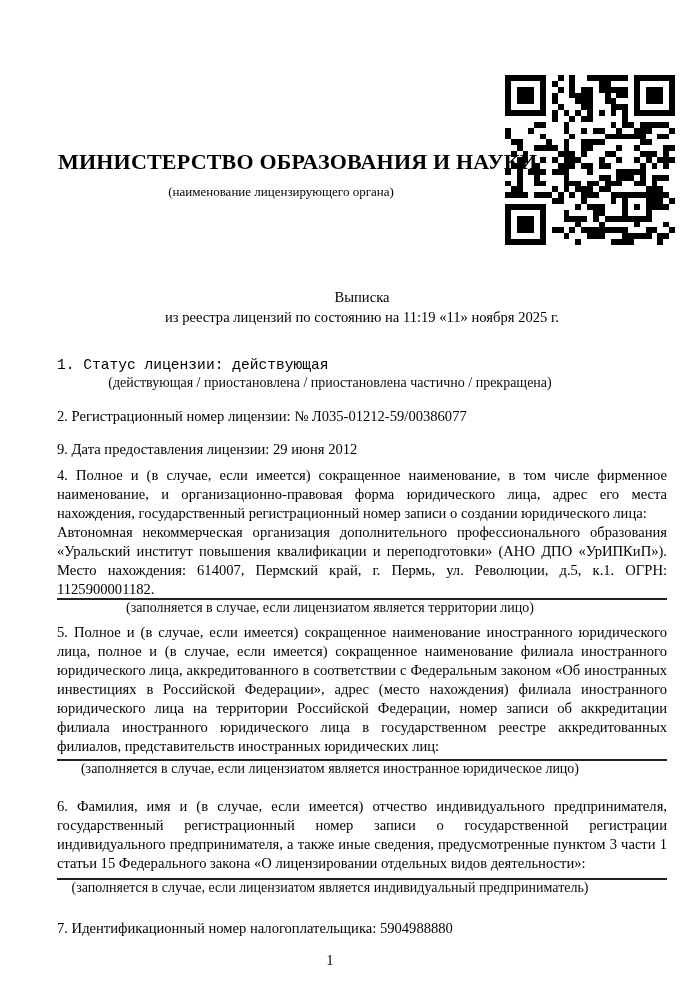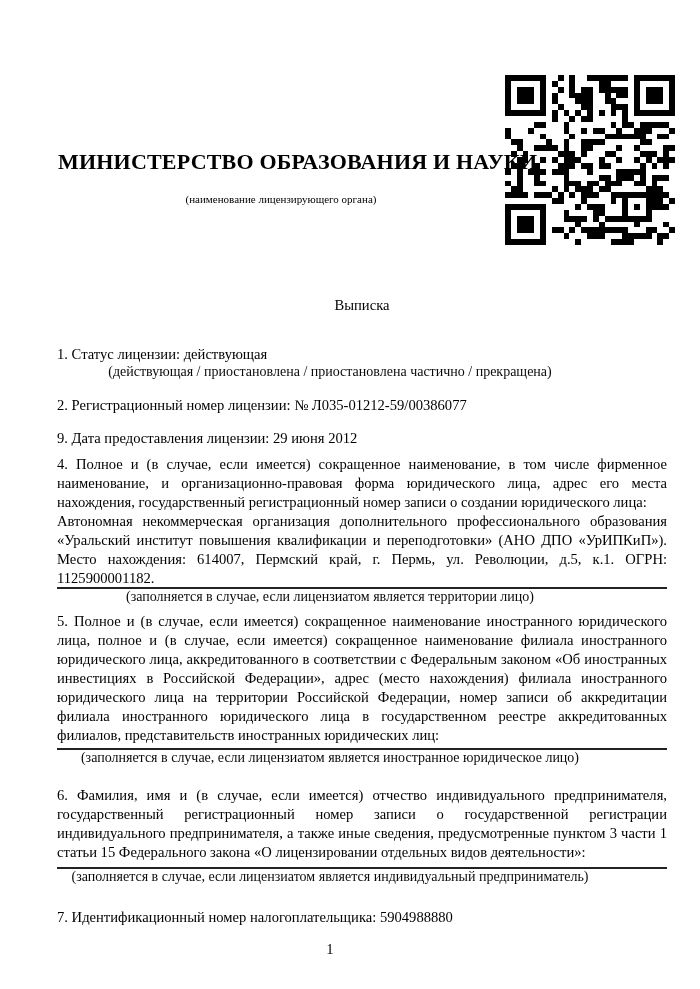--- a/index.html
+++ b/index.html
@@ -33,41 +33,41 @@
   }
   .ministry-line {
     font-weight: bold;
     font-size: 22px;
     line-height: 31px;
     letter-spacing: 0.2px;
     white-space: nowrap;
   }
   .ministry-caption {
     font-weight: normal;
-    font-size: 11px;
+    font-size: 13px;
     line-height: 14px;
-    margin-top: 15px;
+    margin-top: 8px;
   }
 
   
   .docbody {
     position: absolute;
     left: 57px;
-    top: 296px;
+    top: 288px;
     width: 610px;
     font-size: 14.6px;
     line-height: 19px;
   }
   .doc-title { text-align: center; }
   .doc-title div { line-height: 19.5px; }
 
   .item-text { text-align: justify; }
   .item-text.nowrapline { text-align: left; }
 
-  .mt-i1 { margin-top: 29px; }
+  .mt-i1 { margin-top: 29px; font-family: Liberation Mono, monospace; }
   .mt-i2 { margin-top: 17px; }
   .mt-i3 { margin-top: 14px; }
   .mt-i4 { margin-top: 7px; }
   .mt-i5 { margin-top: 8px; }
   .mt-i6 { margin-top: 21px; }
   .mt-i7 { margin-top: 24px; }
 
   .caption {
     font-size: 14px;
     line-height: 14px;
@@ -499,20 +499,21 @@
 
   <div class="ministry">
     <div class="ministry-line">МИНИСТЕРСТВО ОБРАЗОВАНИЯ И НАУКИ</div>
     <div class="ministry-caption">(наименование лицензирующего органа)</div>
   </div>
 
   <div class="docbody">
 
     <div class="doc-title">
       <div>Выписка</div>
+      <div>из реестра лицензий по состоянию на 11:19 «11» ноября 2025 г.</div>
     </div>
 
     <div>
       <div class="item-text nowrapline mt-i1">1. Статус лицензии: действующая</div>
       <div class="caption">(действующая / приостановлена / приостановлена частично / прекращена)</div>
     </div>
 
     <div>
       <div class="item-text nowrapline mt-i2">2. Регистрационный номер лицензии: № Л035-01212-59/00386077</div>
     </div>

